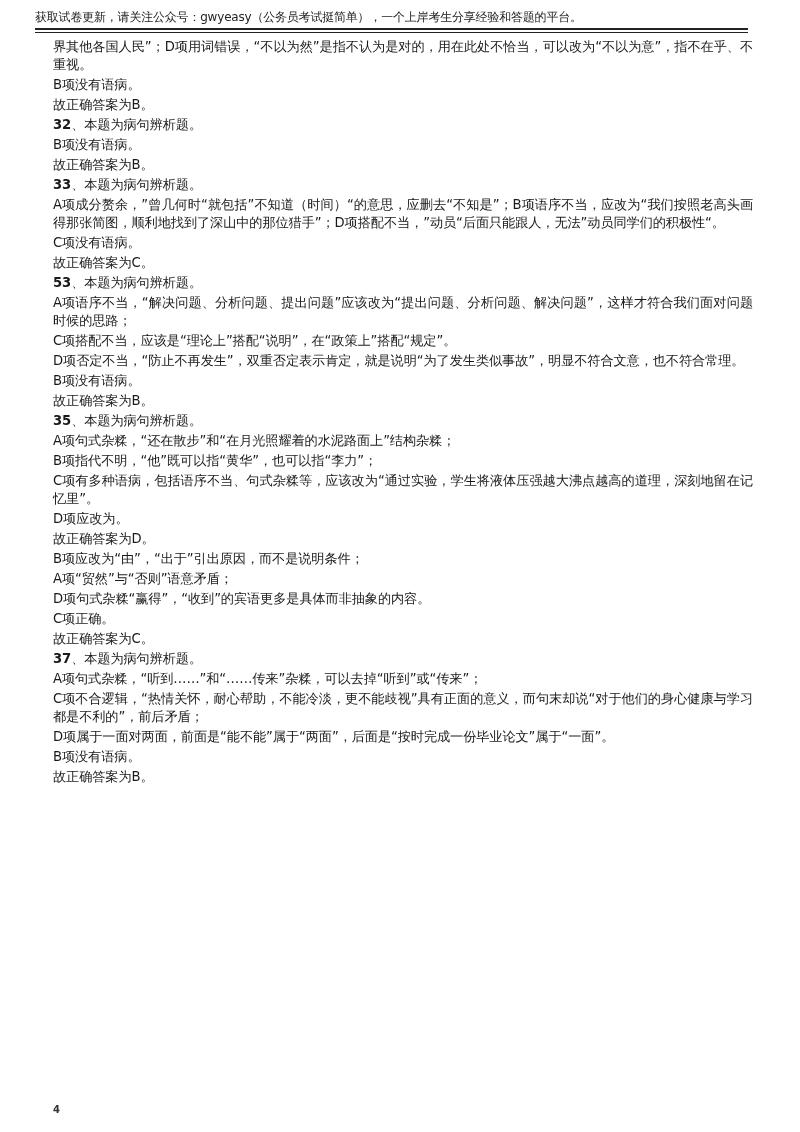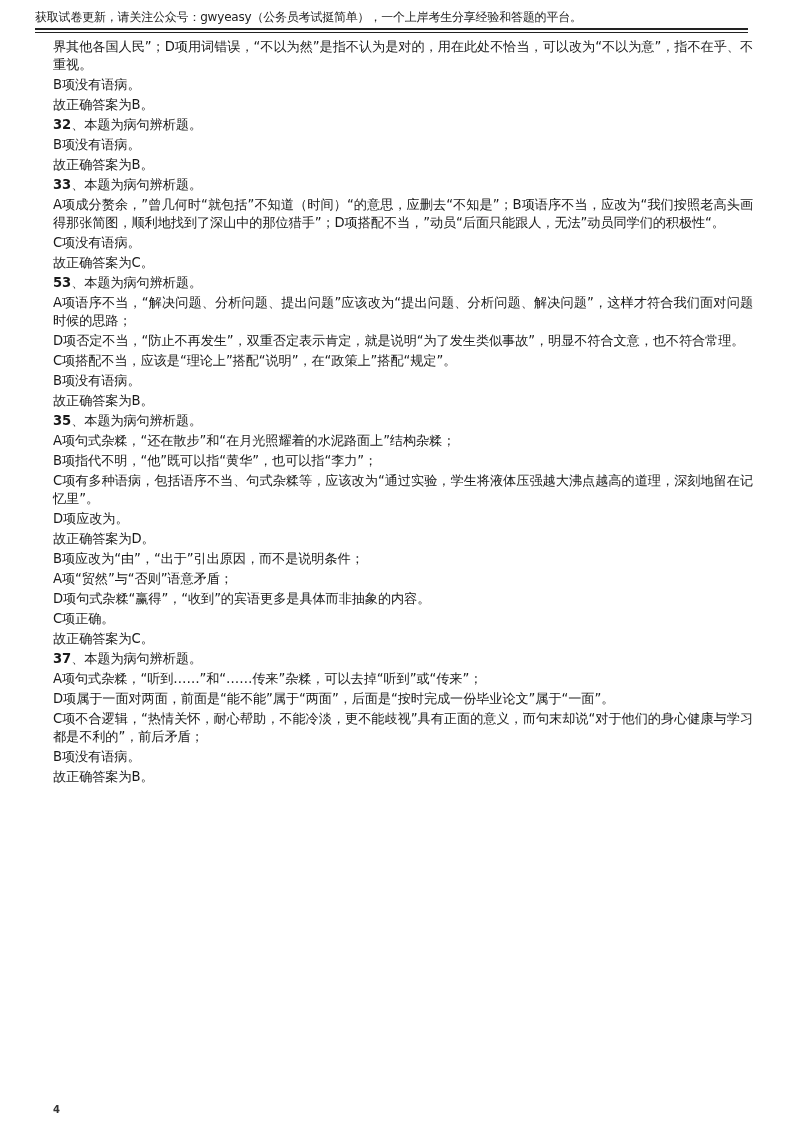--- a/index.html
+++ b/index.html
@@ -54,22 +54,22 @@
   <div>
     <p class="para q-title"><span class="num">33</span><span>、本题为病句辨析题。</span></p>
     <p class="para">A项成分赘余，”曾几何时“就包括”不知道（时间）“的意思，应删去“不知是”；B项语序不当，应改为“我们按照老高头画得那张简图，顺利地找到了深山中的那位猎手”；D项搭配不当，”动员“后面只能跟人，无法”动员同学们的积极性“。</p>
     <p class="para">C项没有语病。</p>
     <p class="para">故正确答案为C。</p>
   </div>
 
   <div>
     <p class="para q-title"><span class="num">53</span><span>、本题为病句辨析题。</span></p>
     <p class="para">A项语序不当，“解决问题、分析问题、提出问题”应该改为“提出问题、分析问题、解决问题”，这样才符合我们面对问题时候的思路；</p>
+    <p class="para">C项搭配不当，应该是“理论上”搭配“说明”，在“政策上”搭配“规定”。</p>
     <p class="para">D项否定不当，“防止不再发生”，双重否定表示肯定，就是说明“为了发生类似事故”，明显不符合文意，也不符合常理。</p>
-    <p class="para">C项搭配不当，应该是“理论上”搭配“说明”，在“政策上”搭配“规定”。</p>
     <p class="para">B项没有语病。</p>
     <p class="para">故正确答案为B。</p>
   </div>
 
   <div>
     <p class="para q-title"><span class="num">35</span><span>、本题为病句辨析题。</span></p>
     <p class="para">A项句式杂糅，“还在散步”和“在月光照耀着的水泥路面上”结构杂糅；</p>
     <p class="para">B项指代不明，“他”既可以指“黄华”，也可以指“李力”；</p>
     <p class="para">C项有多种语病，包括语序不当、句式杂糅等，应该改为“通过实验，学生将液体压强越大沸点越高的道理，深刻地留在记忆里”。</p>
     <p class="para">D项应改为。</p>
@@ -80,20 +80,20 @@
     <p class="para">B项应改为“由”，“出于”引出原因，而不是说明条件；</p>
     <p class="para">A项“贸然”与“否则”语意矛盾；</p>
     <p class="para">D项句式杂糅“赢得”，“收到”的宾语更多是具体而非抽象的内容。</p>
     <p class="para">C项正确。</p>
     <p class="para">故正确答案为C。</p>
   </div>
 
   <div>
     <p class="para q-title"><span class="num">37</span><span>、本题为病句辨析题。</span></p>
     <p class="para">A项句式杂糅，“听到……”和“……传来”杂糅，可以去掉“听到”或“传来”；</p>
+    <p class="para">C项不合逻辑，“热情关怀，耐心帮助，不能冷淡，更不能歧视”具有正面的意义，而句末却说“对于他们的身心健康与学习都是不利的”，前后矛盾；</p>
     <p class="para">D项属于一面对两面，前面是“能不能”属于“两面”，后面是“按时完成一份毕业论文”属于“一面”。</p>
-    <p class="para">C项不合逻辑，“热情关怀，耐心帮助，不能冷淡，更不能歧视”具有正面的意义，而句末却说“对于他们的身心健康与学习都是不利的”，前后矛盾；</p>
     <p class="para">B项没有语病。</p>
     <p class="para">故正确答案为B。</p>
   </div>
 </div>
 
 <div class="page-num">4</div>
 
 </body></html>

